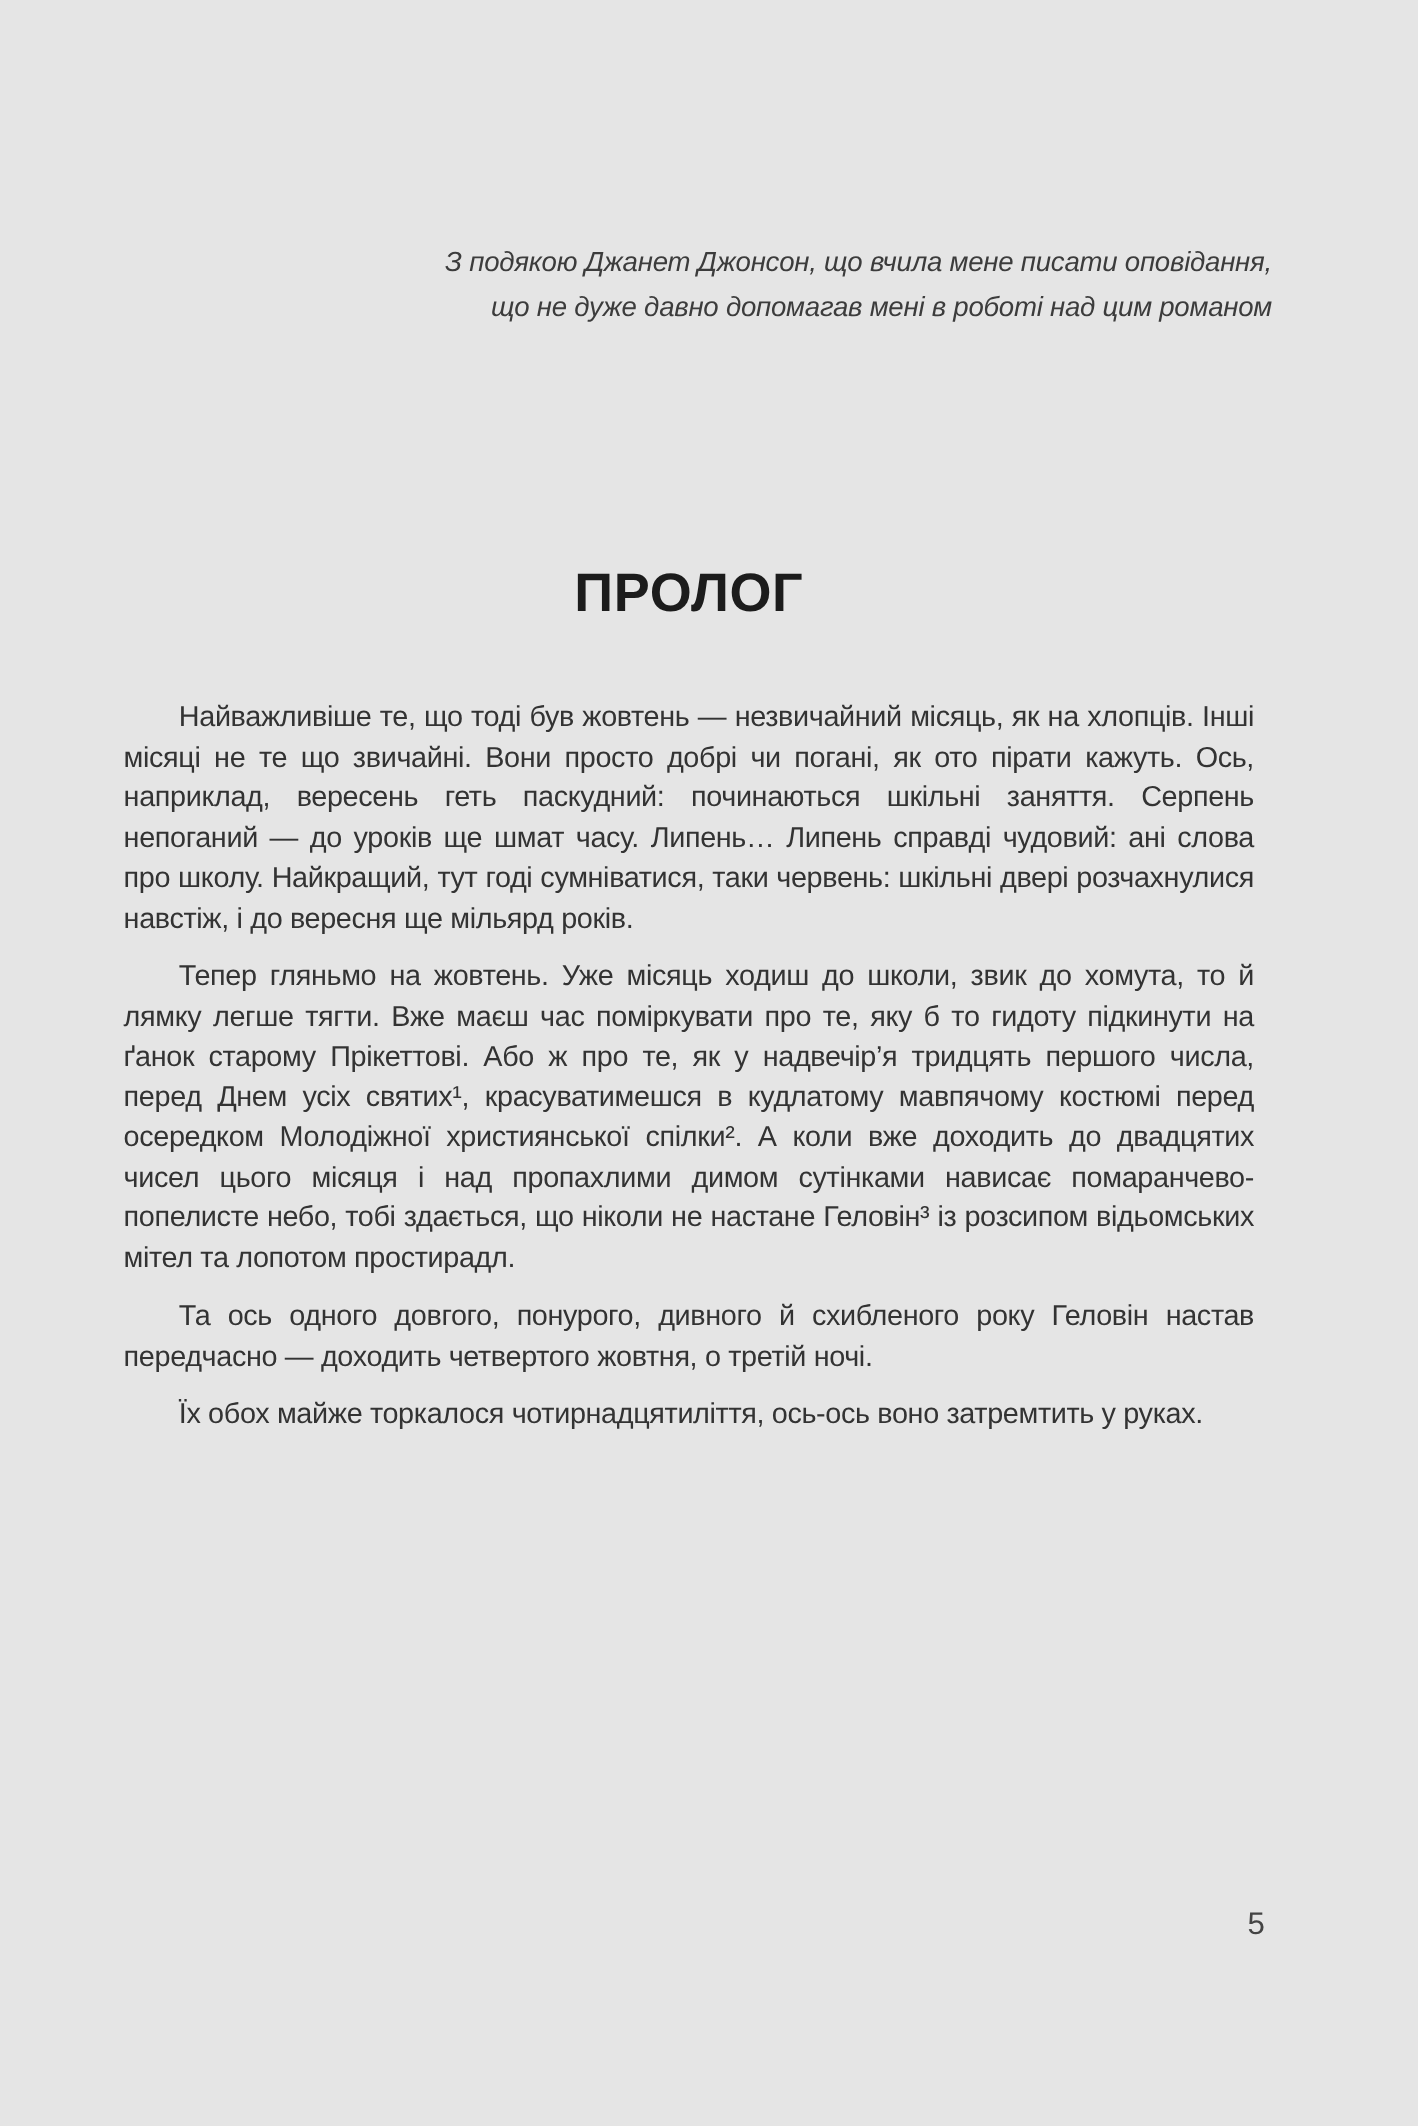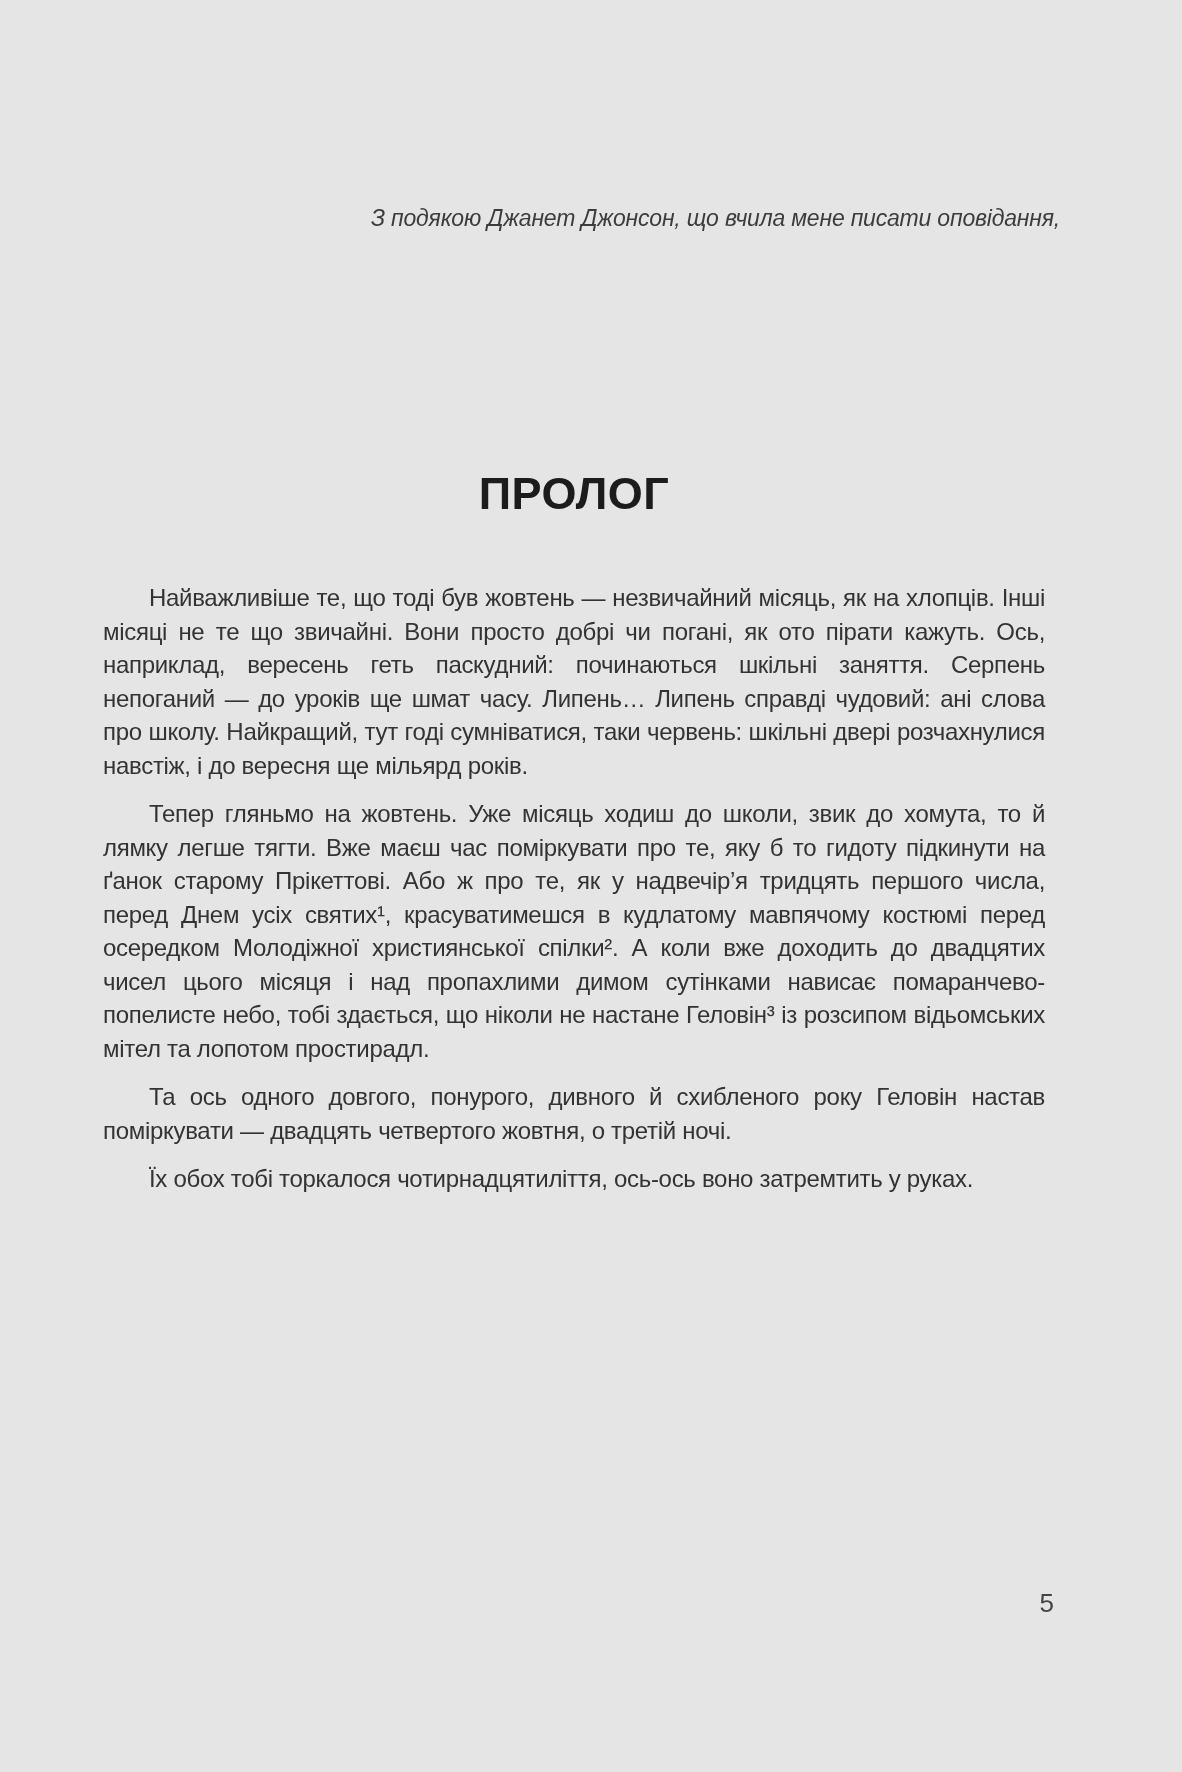--- a/index.html
+++ b/index.html
@@ -65,26 +65,27 @@
     color: #444444;
   }
 </style>
 </head>
 <body>
 
 <div class="page">
 
   <div class="dedication">
     <div class="ded-line">З подякою Джанет Джонсон, що вчила мене писати оповідання,</div>
+    <div class="ded-line">що не дуже давно допомагав мені в роботі над цим романом</div>
   </div>
 
   <h1 class="chapter-title">ПРОЛОГ</h1>
 
   <div class="body-text">
     <p>Найважливіше те, що тоді був жовтень — незвичайний місяць, як на хлопців. Інші місяці не те що звичайні. Вони просто добрі чи погані, як ото пірати кажуть. Ось, наприклад, вересень геть паскудний: починаються шкільні заняття. Серпень непоганий — до уроків ще шмат часу. Липень… Липень справді чудовий: ані слова про школу. Найкращий, тут годі сумніватися, таки червень: шкільні двері розчахнулися навстіж, і до вересня ще мільярд років.</p>
     <p>Тепер гляньмо на жовтень. Уже місяць ходиш до школи, звик до хомута, то й лямку легше тягти. Вже маєш час поміркувати про те, яку б то гидоту підкинути на ґанок старому Прікеттові. Або ж про те, як у надвечір’я тридцять першого числа, перед Днем усіх святих¹, красуватимешся в кудлатому мавпячому костюмі перед осередком Молодіжної християнської спілки². А коли вже доходить до двадцятих чисел цього місяця і над пропахлими димом сутінками нависає помаранчево-попелисте небо, тобі здається, що ніколи не настане Геловін³ із розсипом відьомських мітел та лопотом простирадл.</p>
-    <p>Та ось одного довгого, понурого, дивного й схибленого року Геловін настав поміркувати — двадцять четвертого жовтня, о третій ночі.</p>
-    <p>Їх обох тобі торкалося чотирнадцятиліття, ось-ось воно затремтить у руках.</p>
+    <p>Та ось одного довгого, понурого, дивного й схибленого року Геловін настав передчасно — доходить четвертого жовтня, о третій ночі.</p>
+    <p>Їх обох майже торкалося чотирнадцятиліття, ось-ось воно затремтить у руках.</p>
   </div>
 
   <div class="page-number">5</div>
 
 </div>
 
 </body></html>

